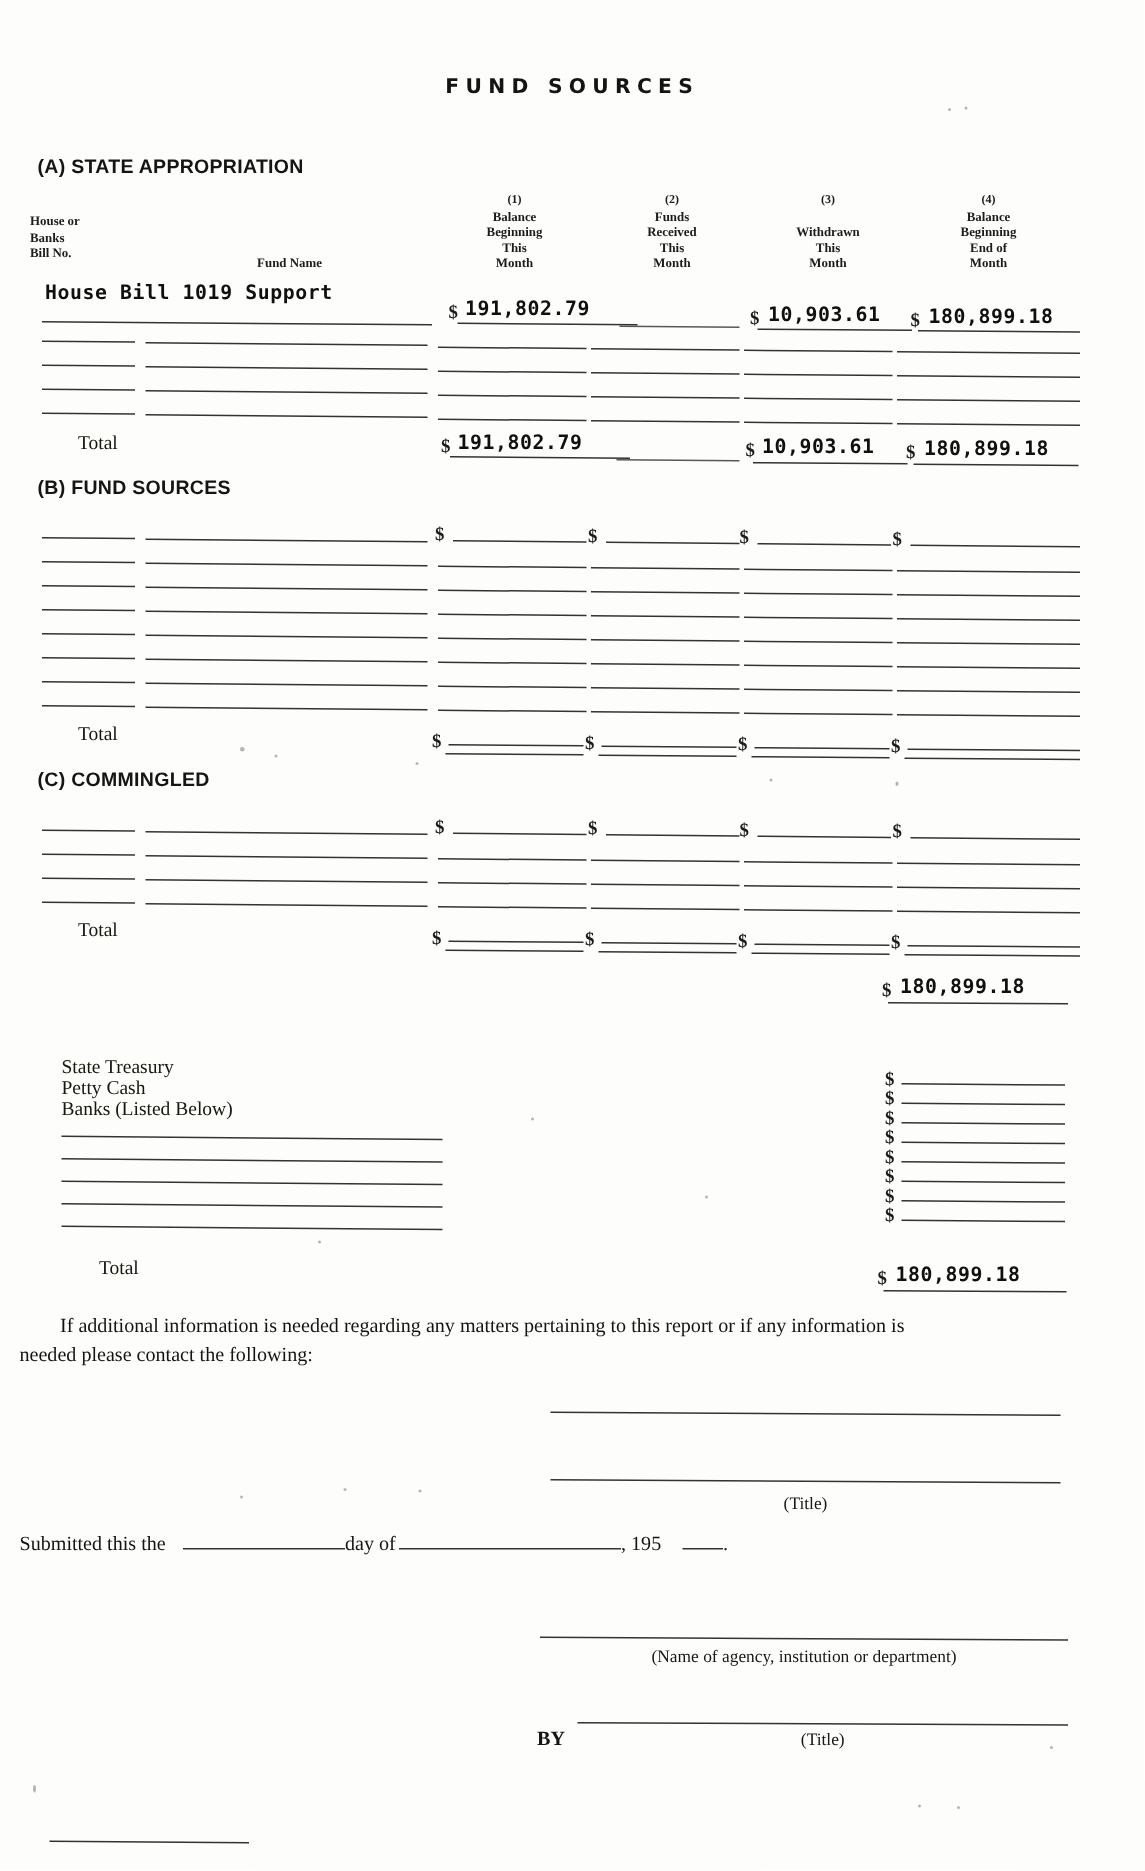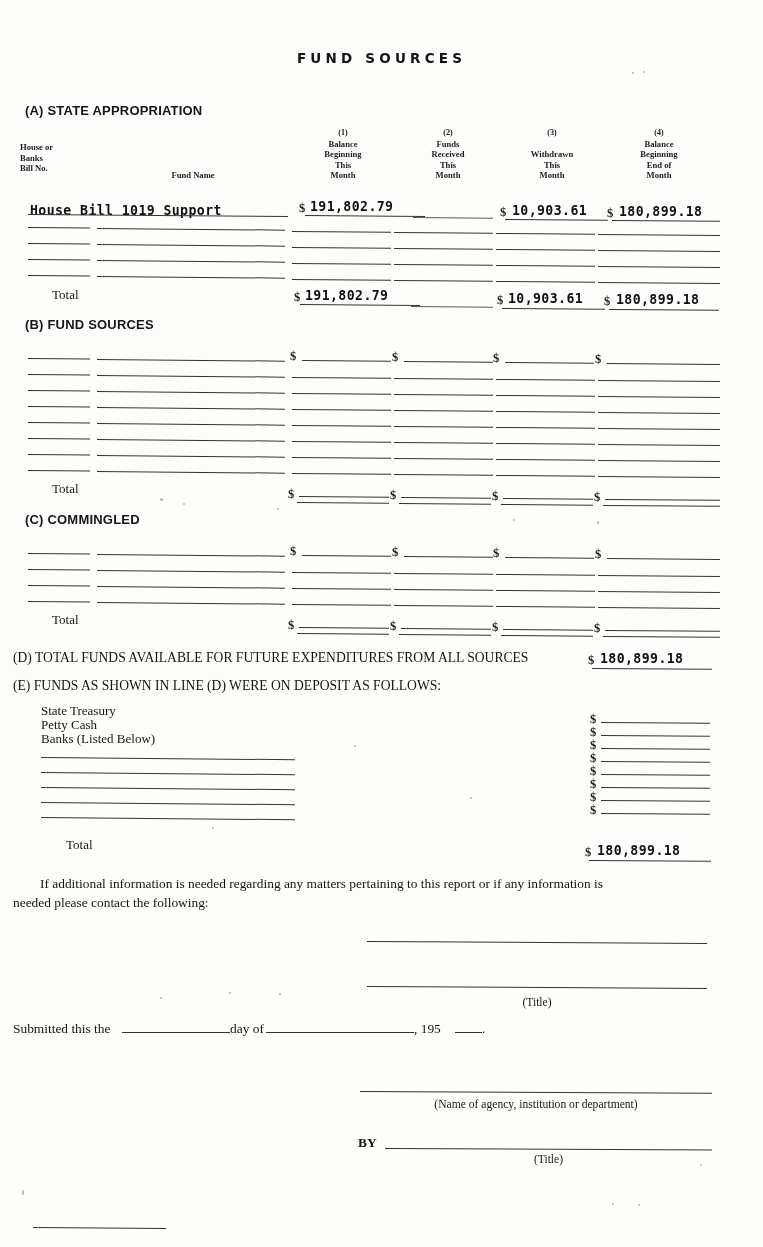--- a/index.html
+++ b/index.html
@@ -90,20 +90,21 @@
     position: absolute;
     text-align: center;
     font-size: 11.6px;
     color: #171713;
   }
   .sig-label {
     position: absolute;
     font-size: 13.4px;
     font-weight: bold;
     color: #141410;
+    margin-top: 16px;
   }
   .speck {
     position: absolute;
     background: #7c7c74;
     border-radius: 50%;
     opacity: .55;
   }
 </style>
 </head>
 <body>
@@ -165,21 +166,21 @@
   </div>
 
   <div class="col-head" style="left:613px;top:128px;width:92px;">
     <div class="num">(4)</div>
     <div>Balance</div>
     <div>Beginning</div>
     <div>End of</div>
     <div>Month</div>
   </div>
 
-  <div class="typed" style="left:30px;top:203px;">House Bill 1019 Support</div>
+  <div class="typed" style="left:30px;top:188px;">House Bill 1019 Support</div>
   <div class="dollar" style="left:299px;top:201px;">$</div>
   <div class="typed" style="left:310px;top:199px;">191,802.79</div>
   <div class="dollar" style="left:500px;top:205px;">$</div>
   <div class="typed" style="left:512px;top:203px;">10,903.61</div>
   <div class="dollar" style="left:607px;top:206px;">$</div>
   <div class="typed" style="left:619px;top:204px;">180,899.18</div>
 
   <div class="rule heavy" style="left:28px;top:214px;width:260px;transform:rotate(0.45deg);"></div>
   <div class="rule heavy" style="left:305px;top:215px;width:120px;transform:rotate(0.45deg);"></div>
   <div class="rule thin" style="left:413px;top:217px;width:80px;transform:rotate(0.45deg);"></div>
@@ -346,26 +347,24 @@
   <div class="dollar" style="left:594px;top:621px;">$</div>
   <div class="rule" style="left:299px;top:627px;width:90px;transform:rotate(0.4deg);"></div>
   <div class="rule" style="left:401px;top:628px;width:90px;transform:rotate(0.4deg);"></div>
   <div class="rule" style="left:503px;top:629px;width:90px;transform:rotate(0.4deg);"></div>
   <div class="rule" style="left:605px;top:630px;width:115px;transform:rotate(0.4deg);"></div>
   <div class="rule heavy" style="left:297px;top:633px;width:92px;transform:rotate(0.4deg);"></div>
   <div class="rule heavy" style="left:399px;top:634px;width:92px;transform:rotate(0.4deg);"></div>
   <div class="rule heavy" style="left:501px;top:635px;width:92px;transform:rotate(0.4deg);"></div>
   <div class="rule heavy" style="left:603px;top:636px;width:117px;transform:rotate(0.4deg);"></div>
 
-  <div class="bodytext" style="left:13px;top:648px;width:600px;font-size:13.6px;">(D) TOTAL FUNDS AVAILABLE FOR FUTURE EXPENDITURES FROM ALL SOURCES</div>
   <div class="dollar" style="left:588px;top:653px;">$</div>
   <div class="typed" style="left:600px;top:651px;">180,899.18</div>
   <div class="rule heavy" style="left:592px;top:668px;width:120px;transform:rotate(0.3deg);"></div>
 
-  <div class="bodytext" style="left:13px;top:676px;width:620px;font-size:13.6px;">(E) FUNDS AS SHOWN IN LINE (D) WERE ON DEPOSIT AS FOLLOWS:</div>
 
   <div class="rowlabel" style="left:41px;top:703px;">State Treasury</div>
   <div class="rowlabel" style="left:41px;top:717px;">Petty Cash</div>
   <div class="rowlabel" style="left:41px;top:731px;">Banks (Listed Below)</div>
 
   <div class="dollar" style="left:590px;top:712px;">$</div>
   <div class="rule" style="left:601px;top:722px;width:109px;transform:rotate(0.45deg);"></div>
   <div class="dollar" style="left:590px;top:725px;">$</div>
   <div class="rule" style="left:601px;top:735px;width:109px;transform:rotate(0.45deg);"></div>
   <div class="dollar" style="left:590px;top:738px;">$</div>

